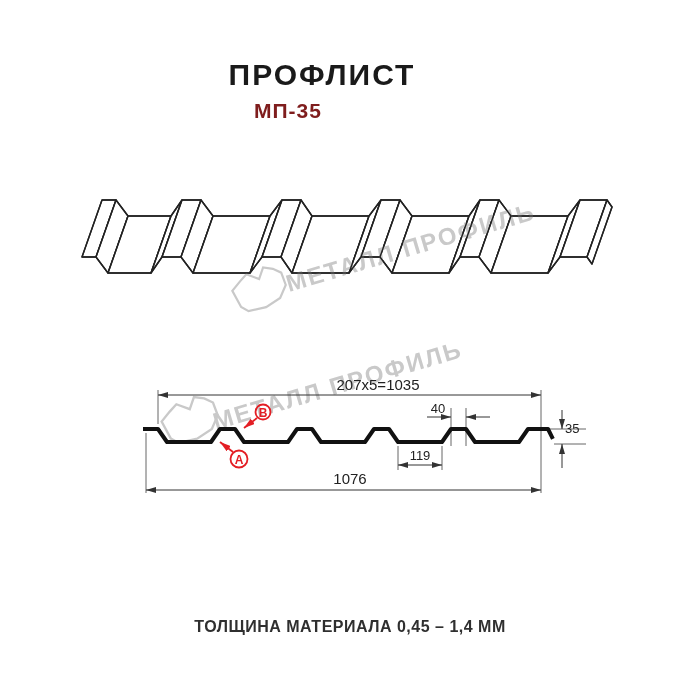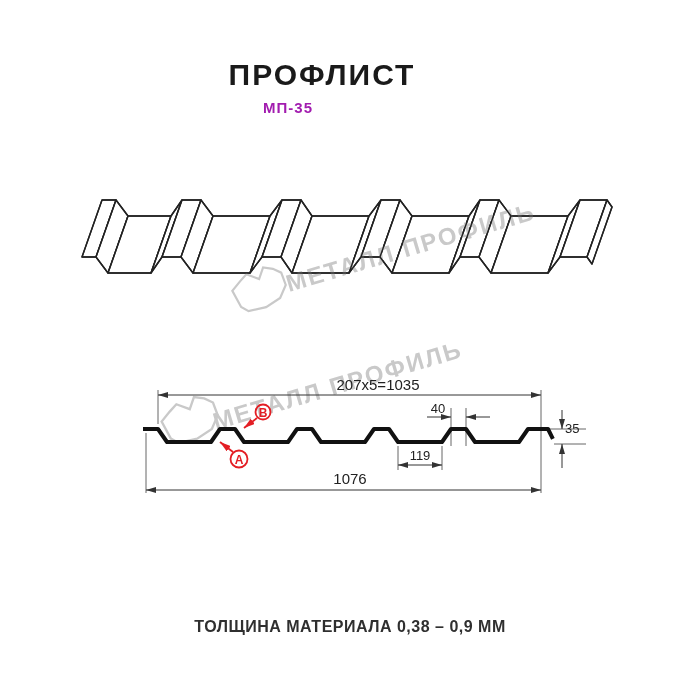--- a/index.html
+++ b/index.html
@@ -1,21 +1,21 @@
 <!DOCTYPE html>
 <html><head>
 <meta charset="utf-8">
 <style>
   html,body{margin:0;padding:0;background:#ffffff;}
   .page{position:relative;width:700px;height:700px;background:#fff;overflow:hidden;
         font-family:"Liberation Sans",sans-serif;}
   .title{position:absolute;top:58px;left:0;width:644px;text-align:center;
          font-size:30px;font-weight:800;letter-spacing:2px;color:#1a1a1a;}
   .subtitle{position:absolute;top:99px;left:0;width:576px;text-align:center;
-         font-size:15px;font-weight:700;letter-spacing:1px;color:#a21caf;}
+         font-size:21px;font-weight:700;letter-spacing:1px;color:#7f1d1d;}
   .footer-note{position:absolute;top:618px;left:0;width:700px;text-align:center;
          font-size:16px;font-weight:600;letter-spacing:.5px;color:#2f2f2f;}
   svg text{font-family:"Liberation Sans",sans-serif;}
   .dim-label{font-size:13px;fill:#222;}
   .dim-label-lg{font-size:15px;fill:#222;}
   .dim-line{stroke:#333;stroke-width:1;fill:none;}
   .ext-line{stroke:#555;stroke-width:0.9;fill:none;}
   .wm-text{font-size:24px;font-weight:700;letter-spacing:2px;}
   .wm-logo{fill:none;stroke-width:2.2;}
   .sheet3d{stroke:#222;stroke-width:1.4;stroke-linejoin:round;}
@@ -122,14 +122,14 @@
     <g stroke="#e31e24">
       <line class="red-stroke" x1="257" y1="418" x2="244" y2="428" marker-end="url(#ahr)"></line>
       <circle class="red-stroke" cx="263" cy="412" r="7.5" fill="#ffffff"></circle>
       <line class="red-stroke" x1="233" y1="452" x2="220" y2="442" marker-end="url(#ahr)"></line>
       <circle class="red-stroke" cx="239" cy="459" r="8.5" fill="#ffffff"></circle>
       <text class="marker-letter" x="263" y="416.5" stroke="none" fill="#e31e24">В</text>
       <text class="marker-letter" x="239" y="463.5" stroke="none" fill="#e31e24">А</text>
     </g>
   </svg>
 
-  <div class="footer-note">ТОЛЩИНА МАТЕРИАЛА 0,38 – 0,9 ММ</div>
+  <div class="footer-note">ТОЛЩИНА МАТЕРИАЛА 0,45 – 1,4 ММ</div>
 </div>
 
 </body></html>

